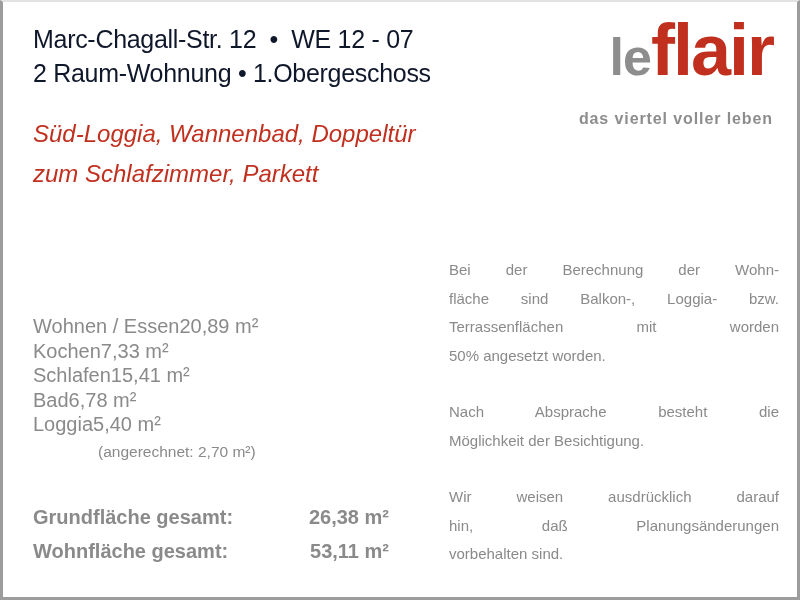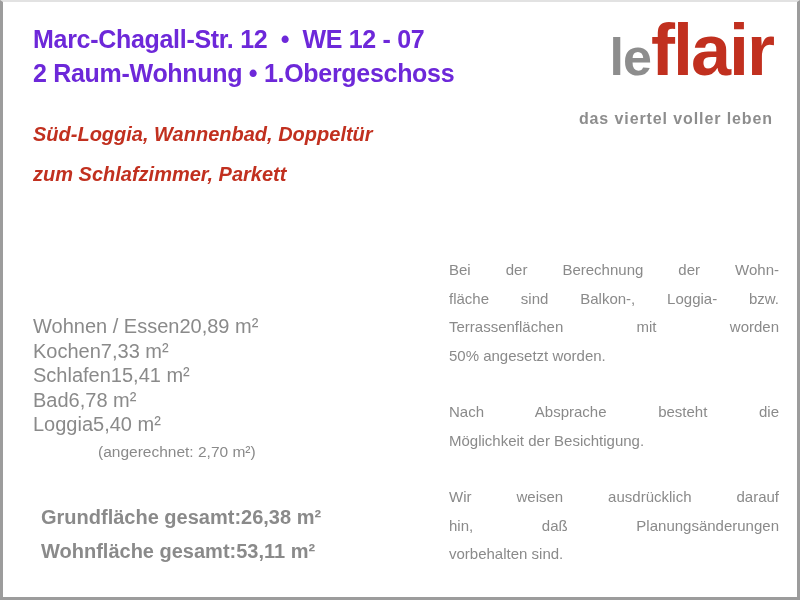--- a/index.html
+++ b/index.html
@@ -3,44 +3,44 @@
 <meta charset="utf-8">
 <style>
   html,body { margin:0; padding:0; background:#fff; }
   .page {
     position:relative; width:800px; height:600px; box-sizing:border-box;
     background:#ffffff; overflow:hidden;
     border-left:3px solid #9c9c9c; border-right:3px solid #9c9c9c;
     border-bottom:3px solid #9c9c9c; border-top:2px solid #e2e2e2;
     font-family:"Liberation Sans", sans-serif;
   }
-  .header { position:absolute; left:30px; top:20px; color:#6d28d9;
-    font-size:25px; font-weight:bold; line-height:34px; letter-spacing:-0.3px; }
+  .header { position:absolute; left:30px; top:20px; color:#0f172a;
+    font-size:25px; font-weight:normal; line-height:34px; letter-spacing:-0.3px; }
   .header div { white-space:pre; }
 
   .logo { position:absolute; right:24px; top:8px; text-align:right; }
   .logo-text { line-height:80px; white-space:nowrap; }
   .logo-le { font-size:52px; font-weight:bold; color:#8d8d8d; letter-spacing:-1px; }
   .logo-flair { font-size:72px; font-weight:bold; color:#c1301f; letter-spacing:-2px;margin-top:27px; }
   .tagline { font-size:16px; font-weight:bold; color:#8d8d8d;
     letter-spacing:0.9px; margin-top:0px; }
 
   .headline { position:absolute; left:30px; top:112px; color:#c1301f;
-    font-size:20px; font-weight:bold; font-style:italic; line-height:40px; }
+    font-size:24px; font-weight:normal; font-style:italic; line-height:40px; }
 
   .areas { position:absolute; left:30px; top:312px; width:356px;
     color:#8a8a8a; font-size:20px; }
   .arow { display:flex; justify-content:flex-start; height:24.5px; line-height:24.5px; }
 
   .note { position:absolute; left:95px; top:441px; color:#8a8a8a; font-size:15.5px; }
 
   .totals { position:absolute; left:30px; top:503px; width:356px;
     color:#8a8a8a; font-size:20px; font-weight:bold; }
-  .trow { display:flex; height:25px; line-height:25px;
-    margin-bottom:9px;margin-left:8px; }
+  .trow { display:flex; justify-content:space-between; height:25px; line-height:25px;
+    margin-bottom:9px; }
 
   .info { position:absolute; left:446px; top:254px; width:330px;
     color:#8a8a8a; font-size:15px; line-height:28.5px; }
   .para { margin-bottom:28px; }
   .jl { text-align:justify; text-align-last:justify; }
   .jl-last { text-align:left; }
 </style>
 </head>
 <body>
 

